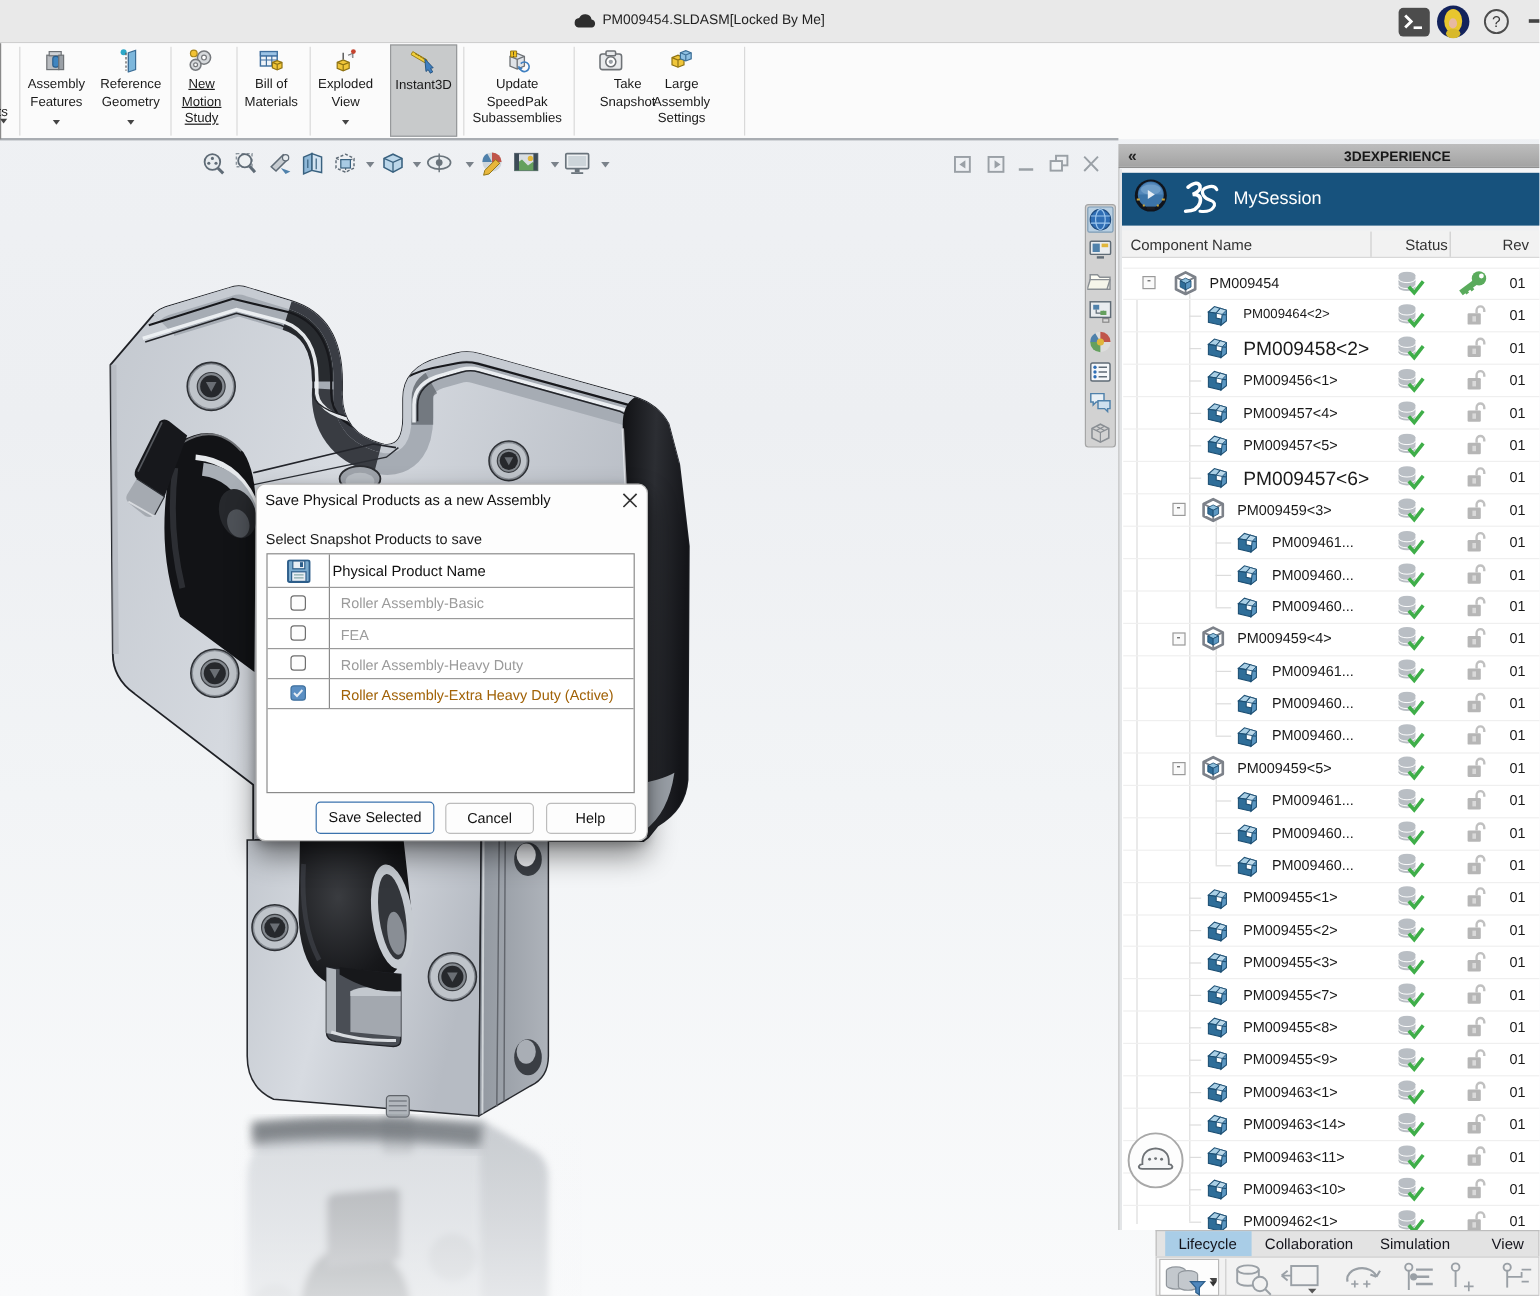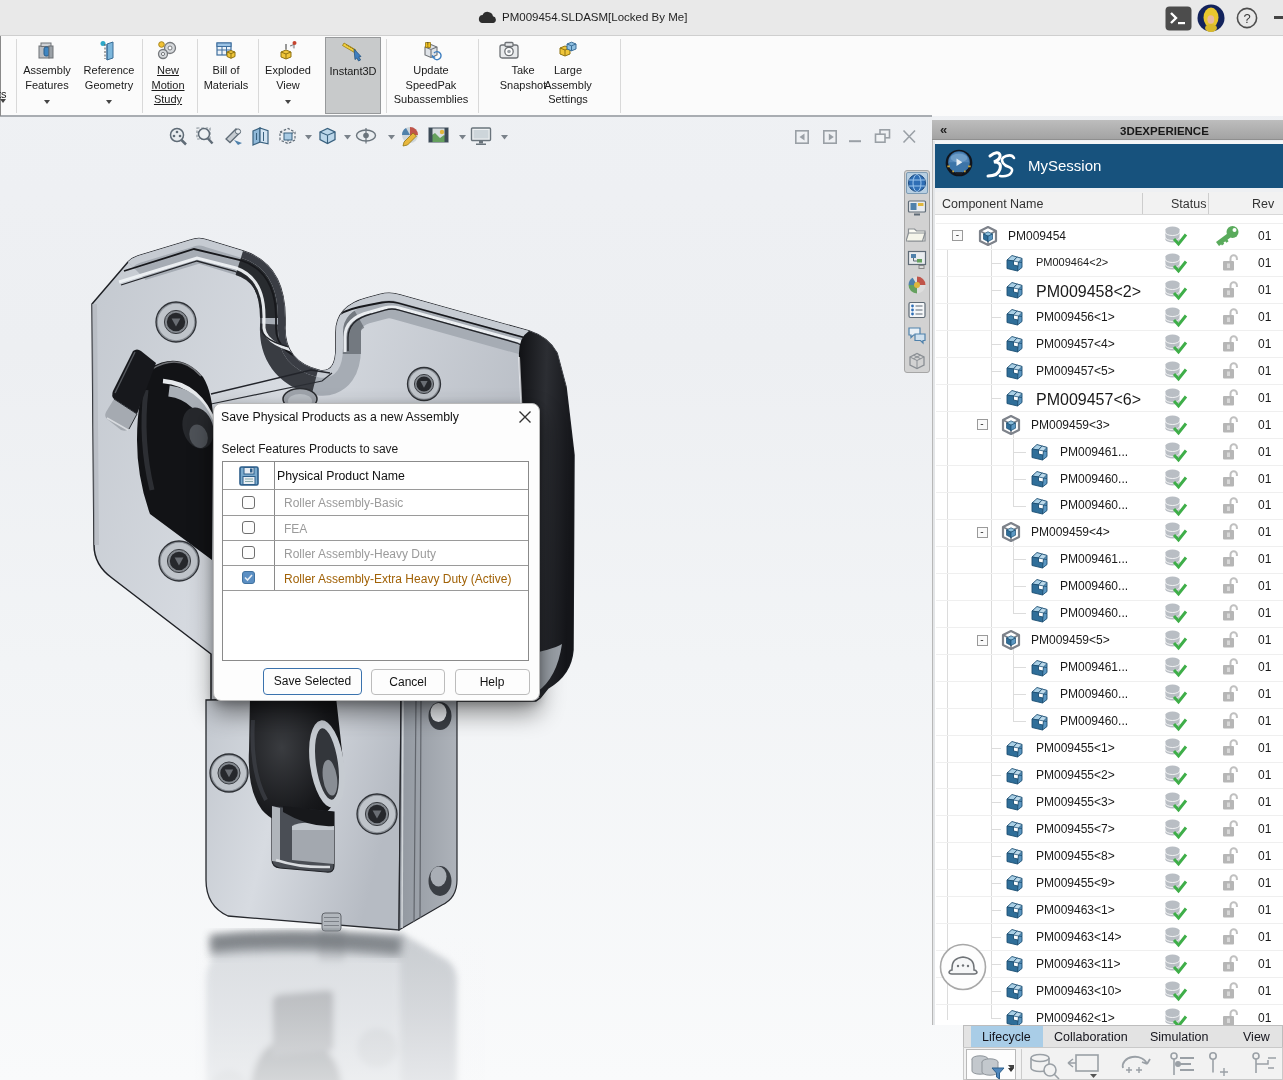--- a/index.html
+++ b/index.html
@@ -369,21 +369,21 @@
         <stop offset="0.55" stop-color="#f6f7f9" stop-opacity="0.3"></stop>
 <stop offset="1" stop-color="#f8f9fa" stop-opacity="0.6"></stop>
       </linearGradient>
 </svg>
 <div class="abs" style="left:213px;top:403px;width:327px;height:298px;background:#fdfdfd;
 border:1px solid #b9b9b9;border-radius:8px;box-shadow:0 12px 24px rgba(0,0,0,0.45),0 3px 8px rgba(0,0,0,0.22);"></div>
 <div class="abs" style="left:221px;top:410px;font-size:12.3px;color:#111;">Save Physical Products as a new Assembly</div>
 <svg class="abs" style="left:518px;top:410px;" width="14" height="14" viewBox="0 0 14 14">
 <path d="M1.5 1.5 L12.5 12.5 M12.5 1.5 L1.5 12.5" stroke="#333" stroke-width="1.4"></path>
     </svg>
-<div class="abs" style="left:221.5px;top:442px;font-size:12px;color:#1a1a1a;">Select Features Products to save</div>
+<div class="abs" style="left:221.5px;top:442px;font-size:12px;color:#1a1a1a;">Select Snapshot Products to save</div>
 <div class="abs" style="left:222px;top:461px;width:307px;height:200px;border:1px solid #8a8a8a;background:#fff;"></div>
 <div class="abs" style="left:274px;top:462px;width:1px;height:128px;background:#8a8a8a;"></div>
 <div class="abs" style="left:223px;top:489px;width:305px;height:1px;background:#9a9a9a;"></div>
 <div class="abs" style="left:223px;top:515px;width:305px;height:1px;background:#9a9a9a;"></div>
 <div class="abs" style="left:223px;top:540px;width:305px;height:1px;background:#9a9a9a;"></div>
 <div class="abs" style="left:223px;top:565px;width:305px;height:1px;background:#9a9a9a;"></div>
 <div class="abs" style="left:223px;top:590px;width:305px;height:1px;background:#9a9a9a;"></div>
 <svg class="abs" style="left:239px;top:466px;" width="20" height="20" viewBox="0 0 20 20">
 <rect x="1" y="1" width="18" height="18" rx="1.5" fill="#7aaACD" stroke="#2d5e8a" stroke-width="1.6"></rect>
 <rect x="5" y="1.5" width="10" height="6.5" fill="#e8eef4" stroke="#2d5e8a" stroke-width="1"></rect>

